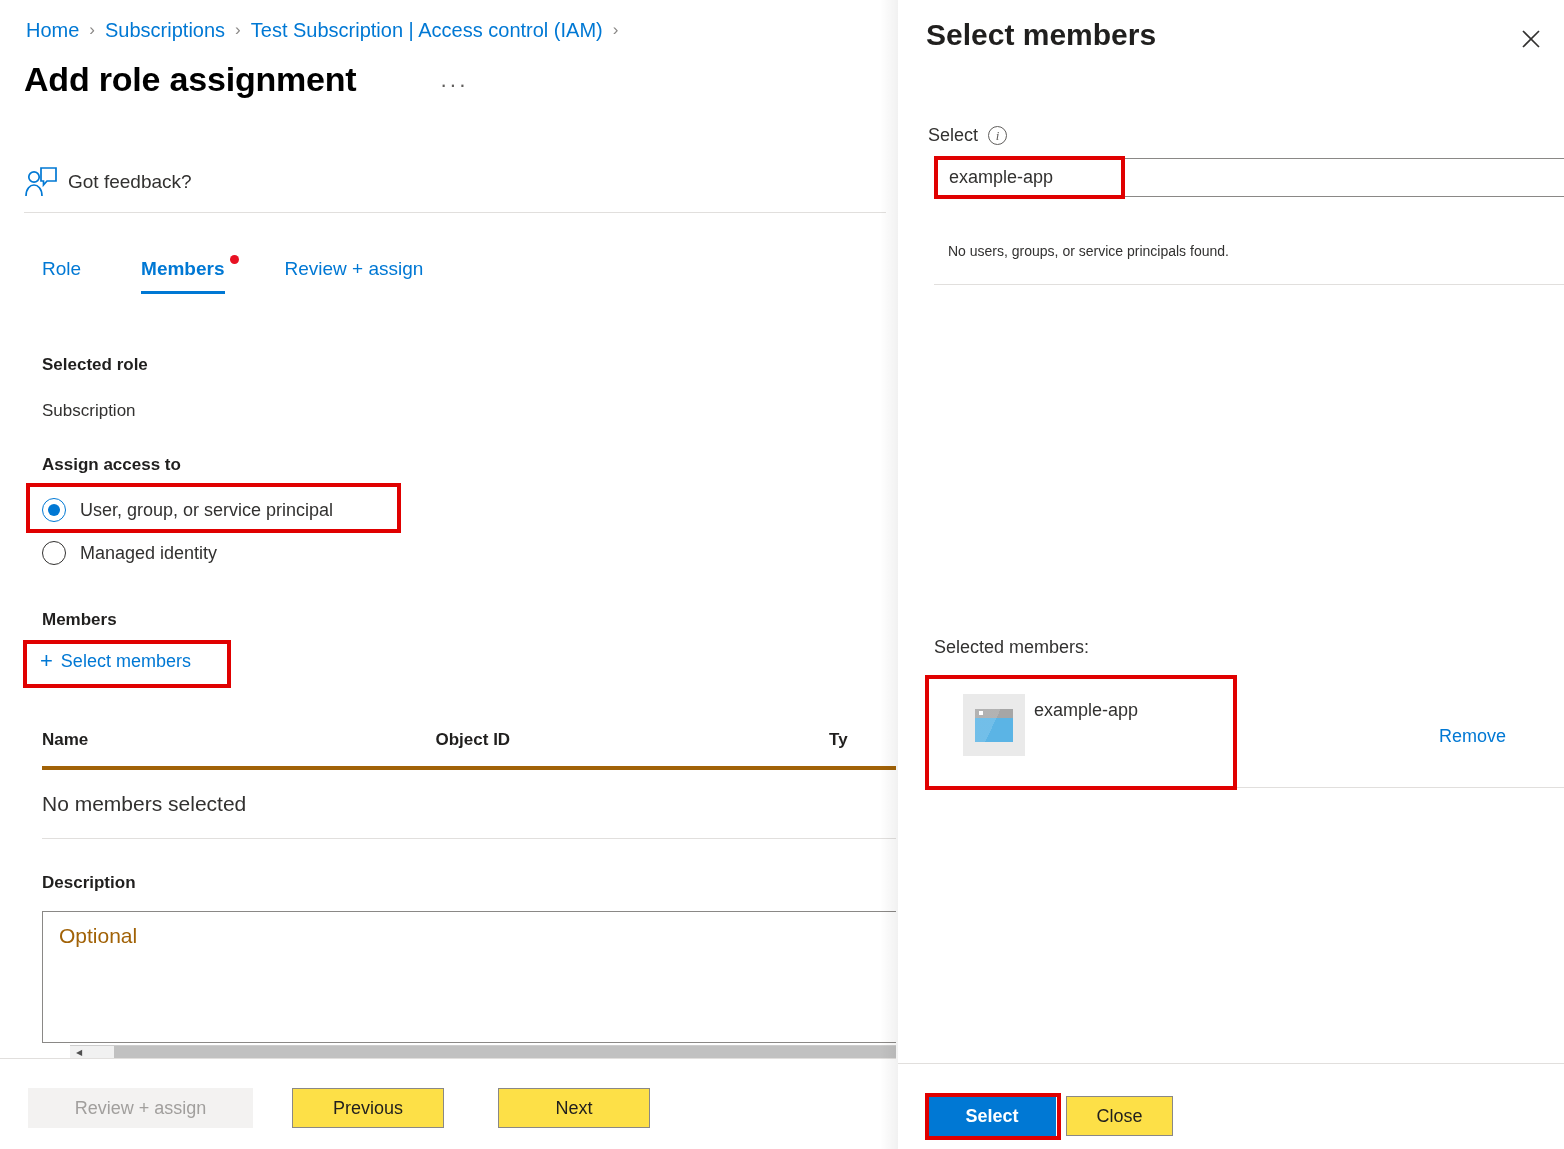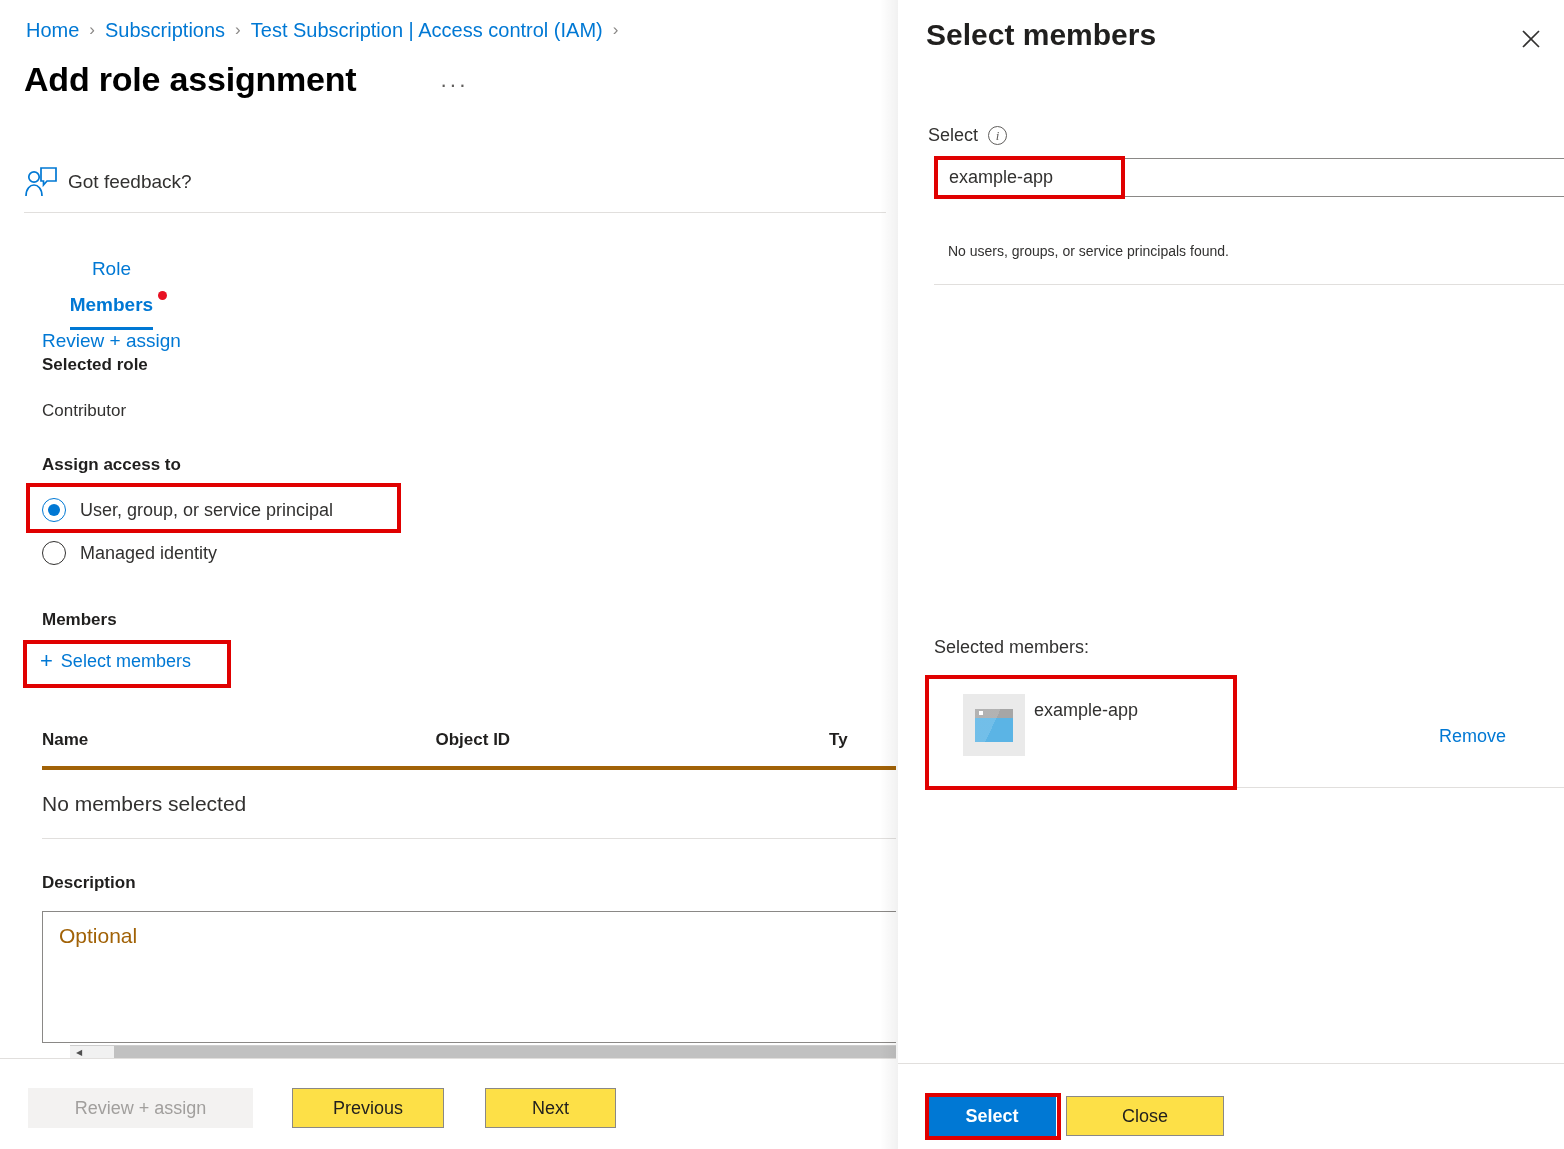--- a/index.html
+++ b/index.html
@@ -90,21 +90,20 @@
     height: 1px;
     background: #e1dfdd;
   }
 
   
   #tabs {
     position: absolute;
     left: 42px; top: 258px;
     display: flex;
     align-items: center;
-    flex-direction: column;
   }
   .tab {
     position: relative;
     font-size: 19px;
     color: #0078d4;
     cursor: pointer;
     padding-bottom: 14px;
     margin-right: 60px;
     white-space: nowrap;
   }
@@ -295,21 +294,21 @@
     white-space: nowrap;
   }
   .btn.disabled {
     background: #f3f2f1;
     border-color: #f3f2f1;
     color: #a19f9d;
     cursor: default;
   }
   #btn-review-assign { left: 28px; top: 1088px; width: 225px; height: 40px; }
   #btn-previous      { left: 292px; top: 1088px; width: 152px; height: 40px; }
-  #btn-next          { left: 485px; top: 1088px; width: 131px; height: 40px; }
+  #btn-next          { left: 498px; top: 1088px; width: 152px; height: 40px; }
 
   
   #panel-shadow {
     position: absolute;
     left: 880px; top: 0;
     width: 18px; height: 1149px;
     background: linear-gradient(to right, rgba(0,0,0,0) 0%, rgba(0,0,0,0.055) 100%);
     pointer-events: none;
   }
   #side-panel {
@@ -476,21 +475,21 @@
     left: 30px; top: 1096px;
     width: 128px; height: 40px;
     background: #0078d4;
     border: 1px solid #0078d4;
     color: #ffffff;
     font-weight: 600;
   }
   #btn-panel-close {
     position: absolute;
     left: 168px; top: 1096px;
-    width: 158px; height: 40px;
+    width: 107px; height: 40px;
   }
 
   
   .redbox {
     position: absolute;
     border: 4px solid #e00000;
     box-sizing: border-box;
     pointer-events: none;
     z-index: 60;
   }
@@ -536,21 +535,21 @@
     <div class="tab active">
       <span>Members</span>
       <span class="tab-dot"></span>
     </div>
     <div class="tab">
       <span>Review + assign</span>
     </div>
   </div>
 
   <div class="form-strong" id="lbl-selected-role">Selected role</div>
-  <div class="form-value" id="val-selected-role">Contributor</div>
+  <div class="form-value" id="val-selected-role">Subscription</div>
 
   <div class="form-strong" id="lbl-assign-access">Assign access to</div>
 
   <div class="radio-row" id="radio-user">
     <span class="radio-circle checked"></span>
     <span class="radio-label">User, group, or service principal</span>
   </div>
   <div class="radio-row" id="radio-mi">
     <span class="radio-circle"></span>
     <span class="radio-label">Managed identity</span>

